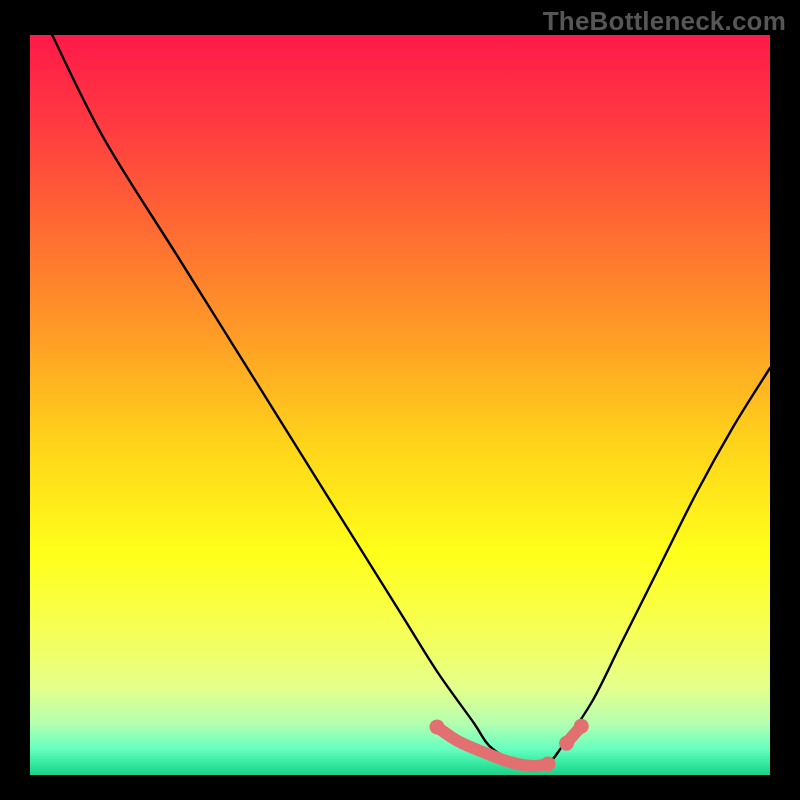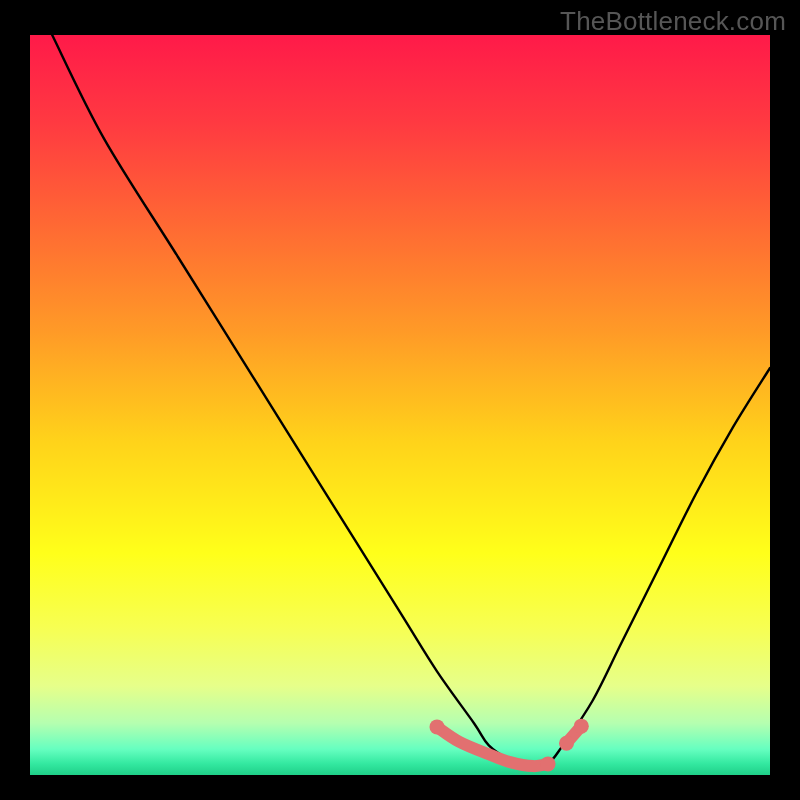--- a/index.html
+++ b/index.html
@@ -17,21 +17,21 @@
     background: #000;
   }
   .watermark {
     position: absolute;
     top: 6px;
     right: 14px;
     font-family: Arial, Helvetica, sans-serif;
     font-size: 26px;
     color: #565656;
     letter-spacing: 0.2px;
-    font-weight: 400;
+    font-weight: 700;
   }
   svg.chart {
     position: absolute;
     left: 0;
     top: 0;
   }
 </style>
 </head>
 <body>
 

